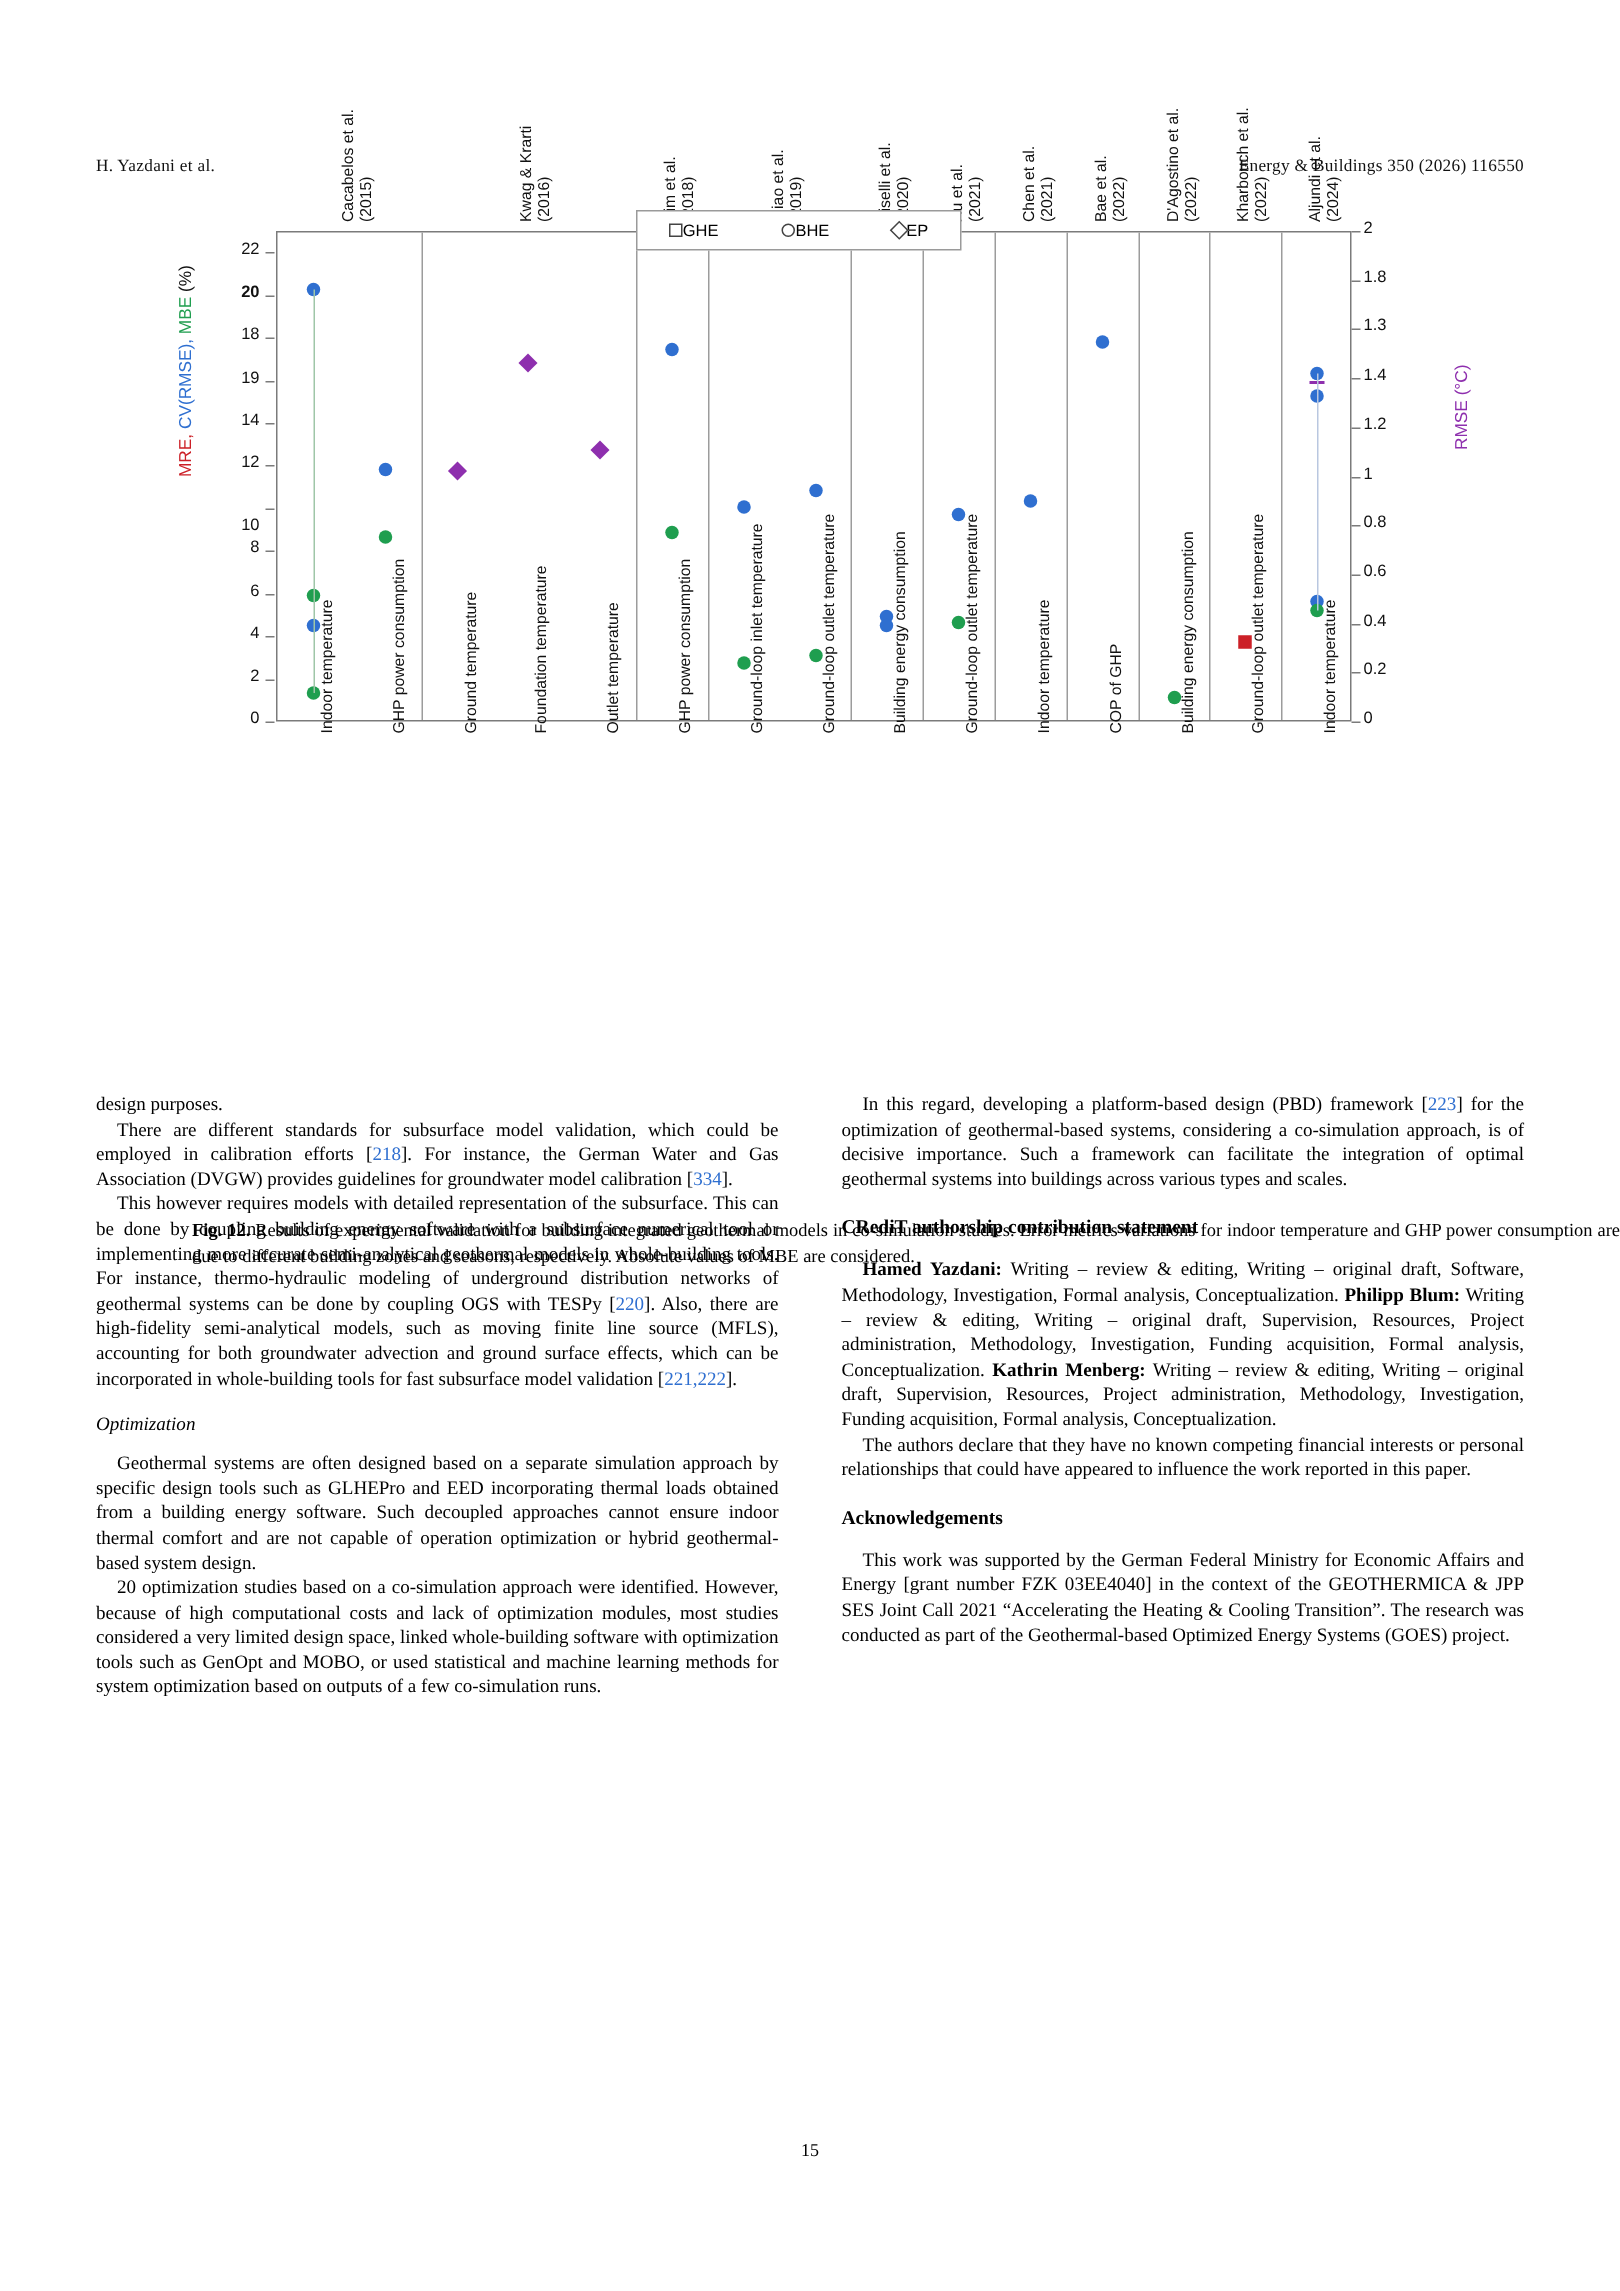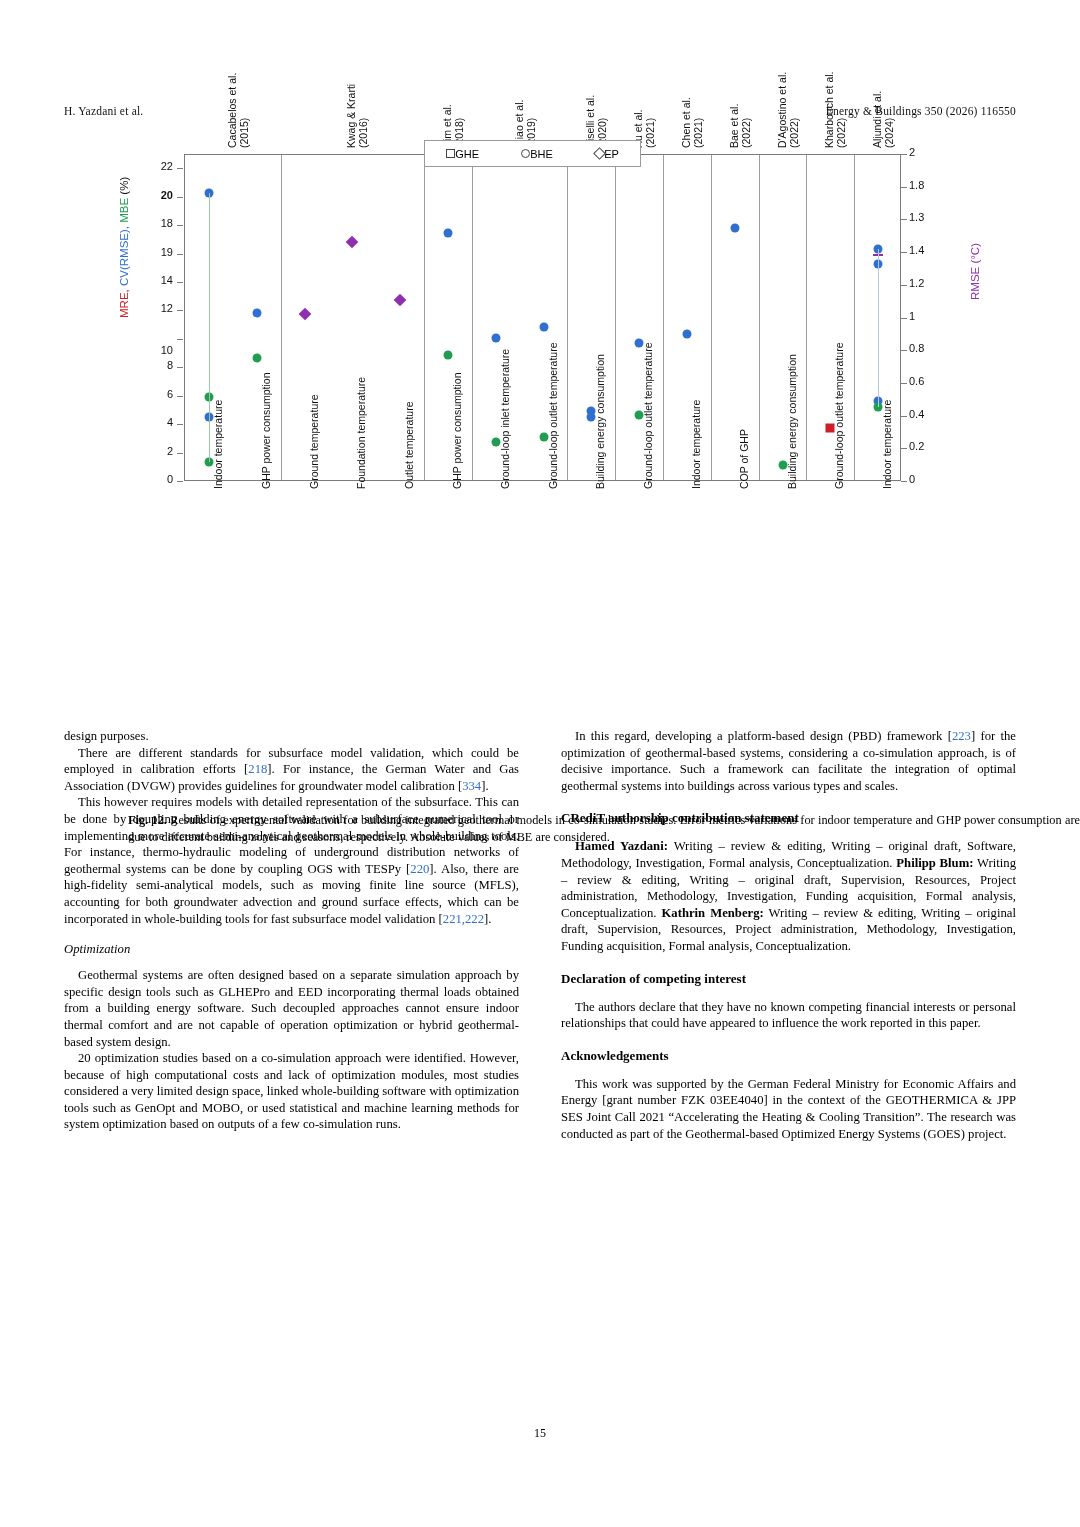--- a/index.html
+++ b/index.html
@@ -405,21 +405,20 @@
       <p class="body"><span>This however requires models with detailed representation of the subsurface. This can be done by coupling building energy software with a subsurface numerical tool or implementing more accurate semi-analytical geothermal models in whole-building tools. For instance, thermo-hydraulic modeling of underground distribution networks of geothermal systems can be done by coupling OGS with TESPy [</span><span class="ref">220</span><span>]. Also, there are high-fidelity semi-analytical models, such as moving finite line source (MFLS), accounting for both groundwater advection and ground surface effects, which can be incorporated in whole-building tools for fast subsurface model validation [</span><span class="ref">221,222</span><span>].</span></p>
       <h4 class="subsec">Optimization</h4>
       <p class="body"><span>Geothermal systems are often designed based on a separate simulation approach by specific design tools such as GLHEPro and EED incorporating thermal loads obtained from a building energy software. Such decoupled approaches cannot ensure indoor thermal comfort and are not capable of operation optimization or hybrid geothermal-based system design.</span></p>
       <p class="body"><span>20 optimization studies based on a co-simulation approach were identified. However, because of high computational costs and lack of optimization modules, most studies considered a very limited design space, linked whole-building software with optimization tools such as GenOpt and MOBO, or used statistical and machine learning methods for system optimization based on outputs of a few co-simulation runs.</span></p>
     </div>
 
     <div class="col">
       <p class="body"><span>In this regard, developing a platform-based design (PBD) framework [</span><span class="ref">223</span><span>] for the optimization of geothermal-based systems, considering a co-simulation approach, is of decisive importance. Such a framework can facilitate the integration of optimal geothermal systems into buildings across various types and scales.</span></p>
       <h3 class="sec">CRediT authorship contribution statement</h3>
       <p class="body"><b>Hamed Yazdani:</b><span> Writing – review &amp; editing, Writing – original draft, Software, Methodology, Investigation, Formal analysis, Conceptualization. </span><b>Philipp Blum:</b><span> Writing – review &amp; editing, Writing – original draft, Supervision, Resources, Project administration, Methodology, Investigation, Funding acquisition, Formal analysis, Conceptualization. </span><b>Kathrin Menberg:</b><span> Writing – review &amp; editing, Writing – original draft, Supervision, Resources, Project administration, Methodology, Investigation, Funding acquisition, Formal analysis, Conceptualization.</span></p>
-      <h3 class="sec">Declaration of competing interest</h3>
       <p class="body"><span>The authors declare that they have no known competing financial interests or personal relationships that could have appeared to influence the work reported in this paper.</span></p>
       <h3 class="sec">Acknowledgements</h3>
       <p class="body"><span>This work was supported by the German Federal Ministry for Economic Affairs and Energy [grant number FZK 03EE4040] in the context of the GEOTHERMICA &amp; JPP SES Joint Call 2021 “Accelerating the Heating &amp; Cooling Transition”. The research was conducted as part of the Geothermal-based Optimized Energy Systems (GOES) project.</span></p>
     </div>
   </div>
 
   <div class="pageno">15</div>
 </div>
 
 </body></html>

